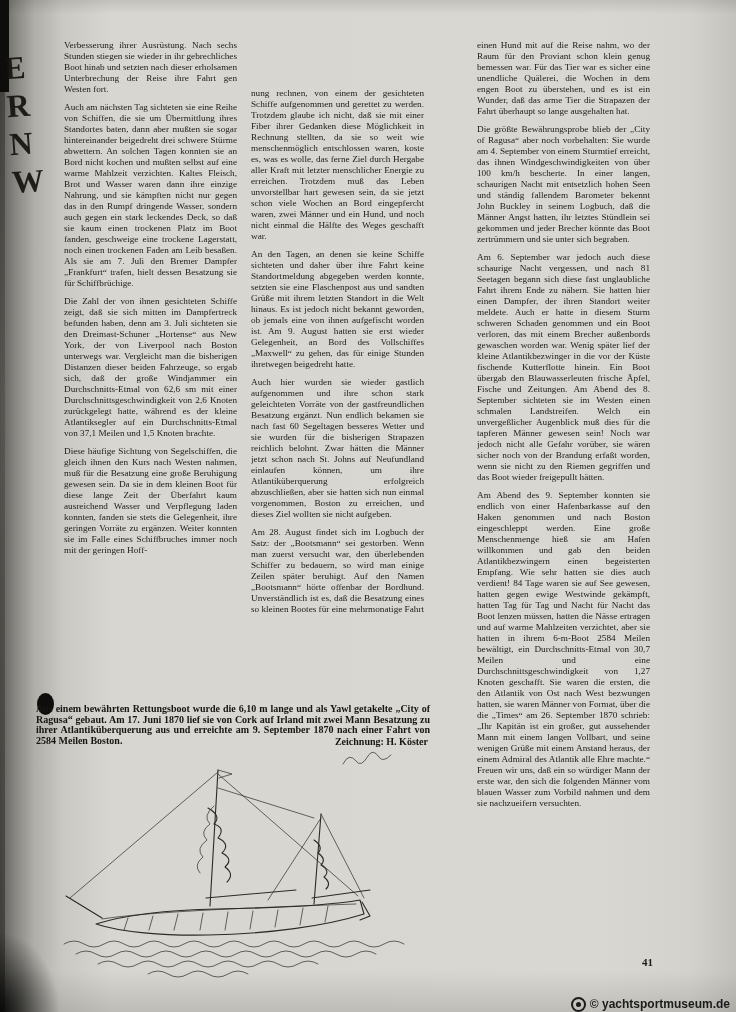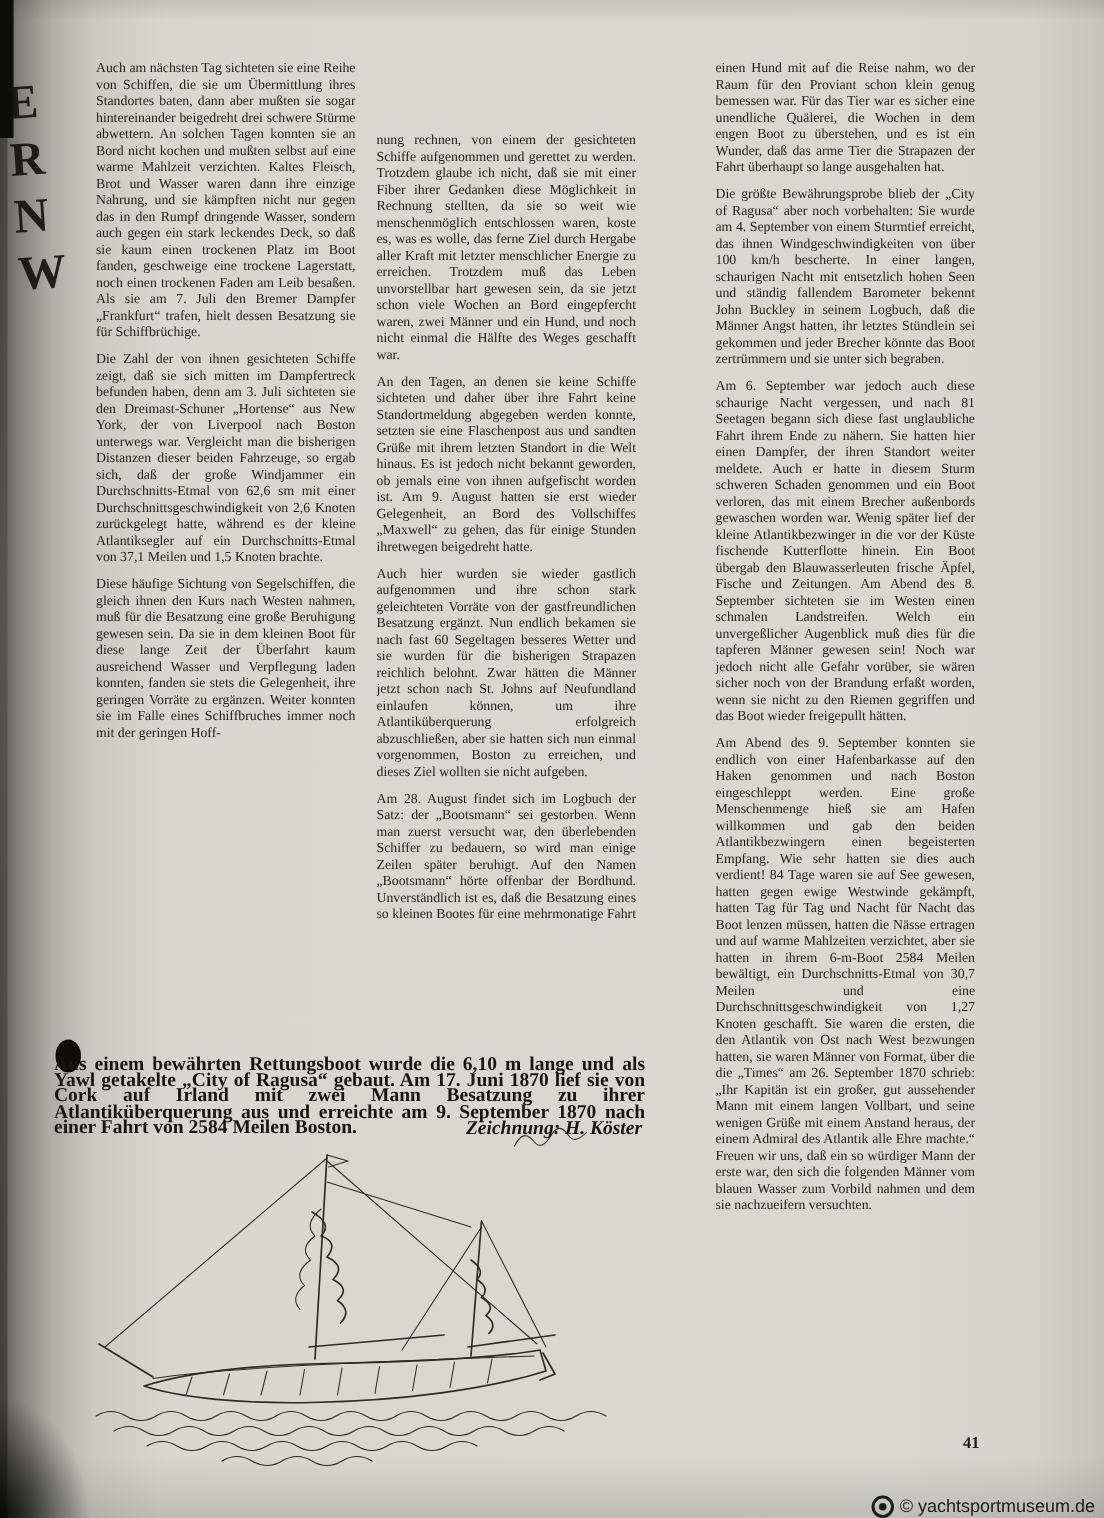--- a/index.html
+++ b/index.html
@@ -17,28 +17,28 @@
   .col{
     position:absolute;top:40px;width:173px;height:945px;overflow:hidden;
     color:#1d1c1a;font-size:9.2px;line-height:11px;text-align:justify;
   }
   .para{margin:0 0 7px 0;}
   #col1{left:64px;}
   #col2{left:251px;margin-top:48px;}
   #col3{left:437px;margin-left:40px;}
   .caption{
     position:absolute;left:36px;top:704px;width:394px;
-    font-weight:bold;font-size:13px;line-height:10.5px;text-align:justify;color:#161512;
+    font-weight:bold;font-size:10px;line-height:10.5px;text-align:justify;color:#161512;
   }
-  .caption .credit{position:absolute;right:2px;bottom:-1px;font-weight:bold;font-style:italic;}
+  .caption .credit{position:absolute;right:2px;bottom:-1px;font-weight:bold;}
   .illustration{position:absolute;left:58px;top:748px;width:362px;height:238px;}
   .pagenum{position:absolute;left:642px;top:956px;font-weight:bold;font-size:11px;color:#1d1c1a;}
   .watermark{
     position:absolute;right:6px;bottom:0px;height:16px;display:flex;align-items:center;gap:4px;
-    font-family:"Liberation Sans", sans-serif;font-size:12px;font-weight:normal;color:#1b1b1b;
+    font-family:"Liberation Sans", sans-serif;font-size:12px;font-weight:bold;color:#1b1b1b;
   }
   .wm-icon{
     width:11px;height:11px;border:2px solid #1b1b1b;border-radius:50%;display:inline-block;position:relative;
   }
   .wm-icon::after{
     content:"";position:absolute;left:3px;top:3px;width:5px;height:5px;background:#1b1b1b;border-radius:50%;
   }
   
   .ink-bar{position:absolute;left:0;top:0;width:9px;height:92px;background:#0d0d0b;}
   .ink-strip{position:absolute;left:0;top:0;width:5px;height:1012px;background:linear-gradient(180deg,#23221f,#4a4945 40%,#23221f);opacity:.55;}
@@ -61,20 +61,21 @@
   <div class="marginalia">
     <span>E</span>
     <span>R</span>
     <span>N</span>
     <span>W</span>
   </div>
   <div class="ink-dot"></div>
   <div class="corner-shadow"></div>
 
   <div class="col" id="col1">
+      <p class="para">Verbesserung ihrer Ausrüstung. Nach sechs Stunden stiegen sie wieder in ihr gebrechliches Boot hinab und setzten nach dieser erholsamen Unterbrechung der Reise ihre Fahrt gen Westen fort.</p>
       <p class="para">Auch am nächsten Tag sichteten sie eine Reihe von Schiffen, die sie um Übermittlung ihres Standortes baten, dann aber mußten sie sogar hintereinander beigedreht drei schwere Stürme abwettern. An solchen Tagen konnten sie an Bord nicht kochen und mußten selbst auf eine warme Mahlzeit verzichten. Kaltes Fleisch, Brot und Wasser waren dann ihre einzige Nahrung, und sie kämpften nicht nur gegen das in den Rumpf dringende Wasser, sondern auch gegen ein stark leckendes Deck, so daß sie kaum einen trockenen Platz im Boot fanden, geschweige eine trockene Lagerstatt, noch einen trockenen Faden am Leib besaßen. Als sie am 7. Juli den Bremer Dampfer „Frankfurt“ trafen, hielt dessen Besatzung sie für Schiffbrüchige.</p>
       <p class="para">Die Zahl der von ihnen gesichteten Schiffe zeigt, daß sie sich mitten im Dampfertreck befunden haben, denn am 3. Juli sichteten sie den Dreimast-Schuner „Hortense“ aus New York, der von Liverpool nach Boston unterwegs war. Vergleicht man die bisherigen Distanzen dieser beiden Fahrzeuge, so ergab sich, daß der große Windjammer ein Durchschnitts-Etmal von 62,6 sm mit einer Durchschnittsgeschwindigkeit von 2,6 Knoten zurückgelegt hatte, während es der kleine Atlantiksegler auf ein Durchschnitts-Etmal von 37,1 Meilen und 1,5 Knoten brachte.</p>
       <p class="para">Diese häufige Sichtung von Segelschiffen, die gleich ihnen den Kurs nach Westen nahmen, muß für die Besatzung eine große Beruhigung gewesen sein. Da sie in dem kleinen Boot für diese lange Zeit der Überfahrt kaum ausreichend Wasser und Verpflegung laden konnten, fanden sie stets die Gelegenheit, ihre geringen Vorräte zu ergänzen. Weiter konnten sie im Falle eines Schiffbruches immer noch mit der geringen Hoff-</p>
     </div>
   <div class="col" id="col2">
       <p class="para">nung rechnen, von einem der gesichteten Schiffe aufgenommen und gerettet zu werden. Trotzdem glaube ich nicht, daß sie mit einer Fiber ihrer Gedanken diese Möglichkeit in Rechnung stellten, da sie so weit wie menschenmöglich entschlossen waren, koste es, was es wolle, das ferne Ziel durch Hergabe aller Kraft mit letzter menschlicher Energie zu erreichen. Trotzdem muß das Leben unvorstellbar hart gewesen sein, da sie jetzt schon viele Wochen an Bord eingepfercht waren, zwei Männer und ein Hund, und noch nicht einmal die Hälfte des Weges geschafft war.</p>
       <p class="para">An den Tagen, an denen sie keine Schiffe sichteten und daher über ihre Fahrt keine Standortmeldung abgegeben werden konnte, setzten sie eine Flaschenpost aus und sandten Grüße mit ihrem letzten Standort in die Welt hinaus. Es ist jedoch nicht bekannt geworden, ob jemals eine von ihnen aufgefischt worden ist. Am 9. August hatten sie erst wieder Gelegenheit, an Bord des Vollschiffes „Maxwell“ zu gehen, das für einige Stunden ihretwegen beigedreht hatte.</p>
       <p class="para">Auch hier wurden sie wieder gastlich aufgenommen und ihre schon stark geleichteten Vorräte von der gastfreundlichen Besatzung ergänzt. Nun endlich bekamen sie nach fast 60 Segeltagen besseres Wetter und sie wurden für die bisherigen Strapazen reichlich belohnt. Zwar hätten die Männer jetzt schon nach St. Johns auf Neufundland einlaufen können, um ihre Atlantiküberquerung erfolgreich abzuschließen, aber sie hatten sich nun einmal vorgenommen, Boston zu erreichen, und dieses Ziel wollten sie nicht aufgeben.</p>
       <p class="para">Am 28. August findet sich im Logbuch der Satz: der „Bootsmann“ sei gestorben. Wenn man zuerst versucht war, den überlebenden Schiffer zu bedauern, so wird man einige Zeilen später beruhigt. Auf den Namen „Bootsmann“ hörte offenbar der Bordhund. Unverständlich ist es, daß die Besatzung eines so kleinen Bootes für eine mehrmonatige Fahrt</p>
     </div>

